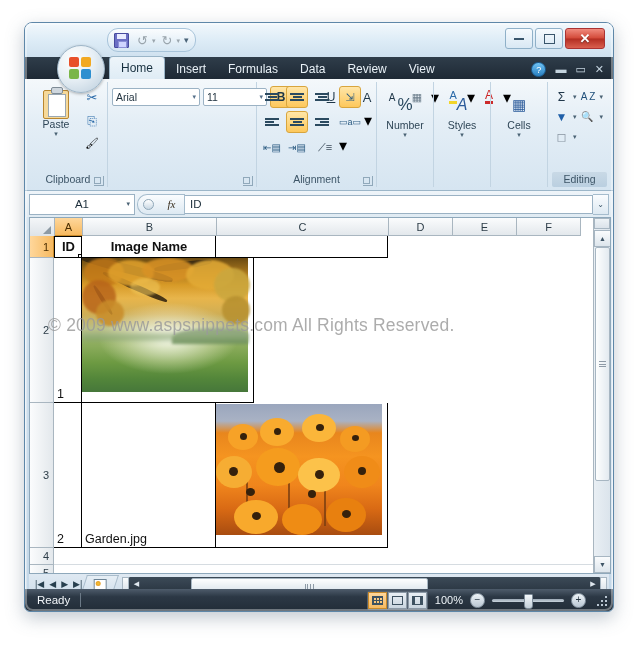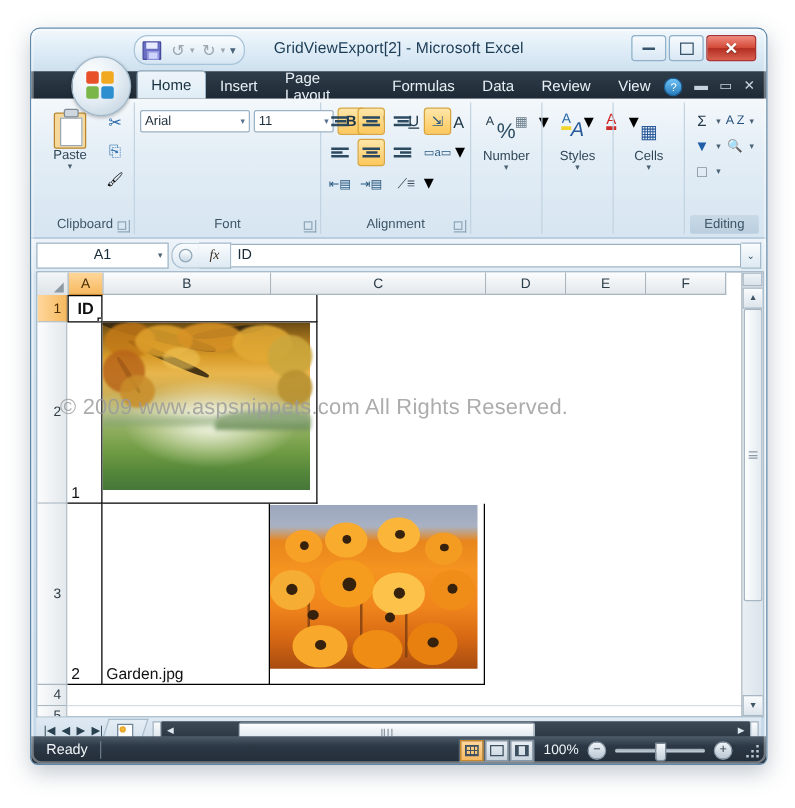--- a/index.html
+++ b/index.html
@@ -299,38 +299,36 @@
         <div class="qat-btn">
             <span class="arr">↺</span>
           </div>
         <span class="arrdd">▾</span>
         <div class="qat-btn">
             <span class="arr">↻</span>
           </div>
         <span class="arrdd">▾</span>
         <span class="qat-more">▾</span>
       </div>
-      <div class="title-text">GridViewExport[2] - Microsoft Excel</div>
       <div class="wbtns">
         <div class="wb">
             <span class="gl"></span>
           </div>
         <div class="wb">
             <span class="sq"></span>
           </div>
         <div class="wb close">
             <span class="x">✕</span>
           </div>
       </div>
     </div>
 
     <div class="tabs">
       <div class="tab active">Home</div>
       <div class="tab">Insert</div>
-      <div class="tab">Page Layout</div>
       <div class="tab">Formulas</div>
       <div class="tab">Data</div>
       <div class="tab">Review</div>
       <div class="tab">View</div>
       <div class="tabs-right">
         <span class="helpq">?</span>
         <span class="mini">▬</span>
         <span class="mini">▭</span>
         <span class="mini">✕</span>
       </div>
@@ -414,21 +412,20 @@
                   <span class="ul-yel" style="font-size:11px;color:#2a6aa8;">A</span>
                 </div>
               <span class="cd">▾</span>
               <div class="btn flat sq-btn">
                   <span class="ul-red" style="font-size:12px;color:#c22;">A</span>
                 </div>
               <span class="cd">▾</span>
             </div>
           </div>
         </div>
-        <div class="grp-label">Font</div>
         <div class="dlg"></div>
       </div>
 
       <div class="grp" style="width:122px;">
         <div class="grp-body">
           <div class="align-grid">
             <div class="ag-row">
               <div class="btn flat sq-btn">
                   <span class="lines c">
                     <u></u>
@@ -601,20 +598,21 @@
         <div class="rh" style="height:145px;">2</div>
         <div class="rh" style="height:145px;">3</div>
         <div class="rh" style="height:17px;">4</div>
         <div class="rh" style="height:17px;">5</div>
       </div>
 
       <div class="cells">
 
         <div class="crow" style="height:22px;">
           <div class="cell bold selcell" style="width:28px;height:22px;">ID</div>
+          <div class="cell bold bd-b bd-r" style="width:134px;height:22px;">Image Name</div>
           <div class="cell bd-b bd-r" style="width:172px;height:22px;"></div>
           <div class="cell" style="width:64px;height:22px;"></div>
           <div class="cell" style="width:64px;height:22px;"></div>
           <div class="cell" style="width:64px;height:22px;"></div>
         </div>
 
         <div class="crow" style="height:145px;">
           <div class="cell bd-b bd-r" style="width:28px;height:145px;">1</div>
           <div class="cell bd-b bd-r photo" style="width:172px;height:145px;padding:0;">
             <div class="ph-autumn" style="position:absolute;left:0;top:0;width:166px;height:134px;">

